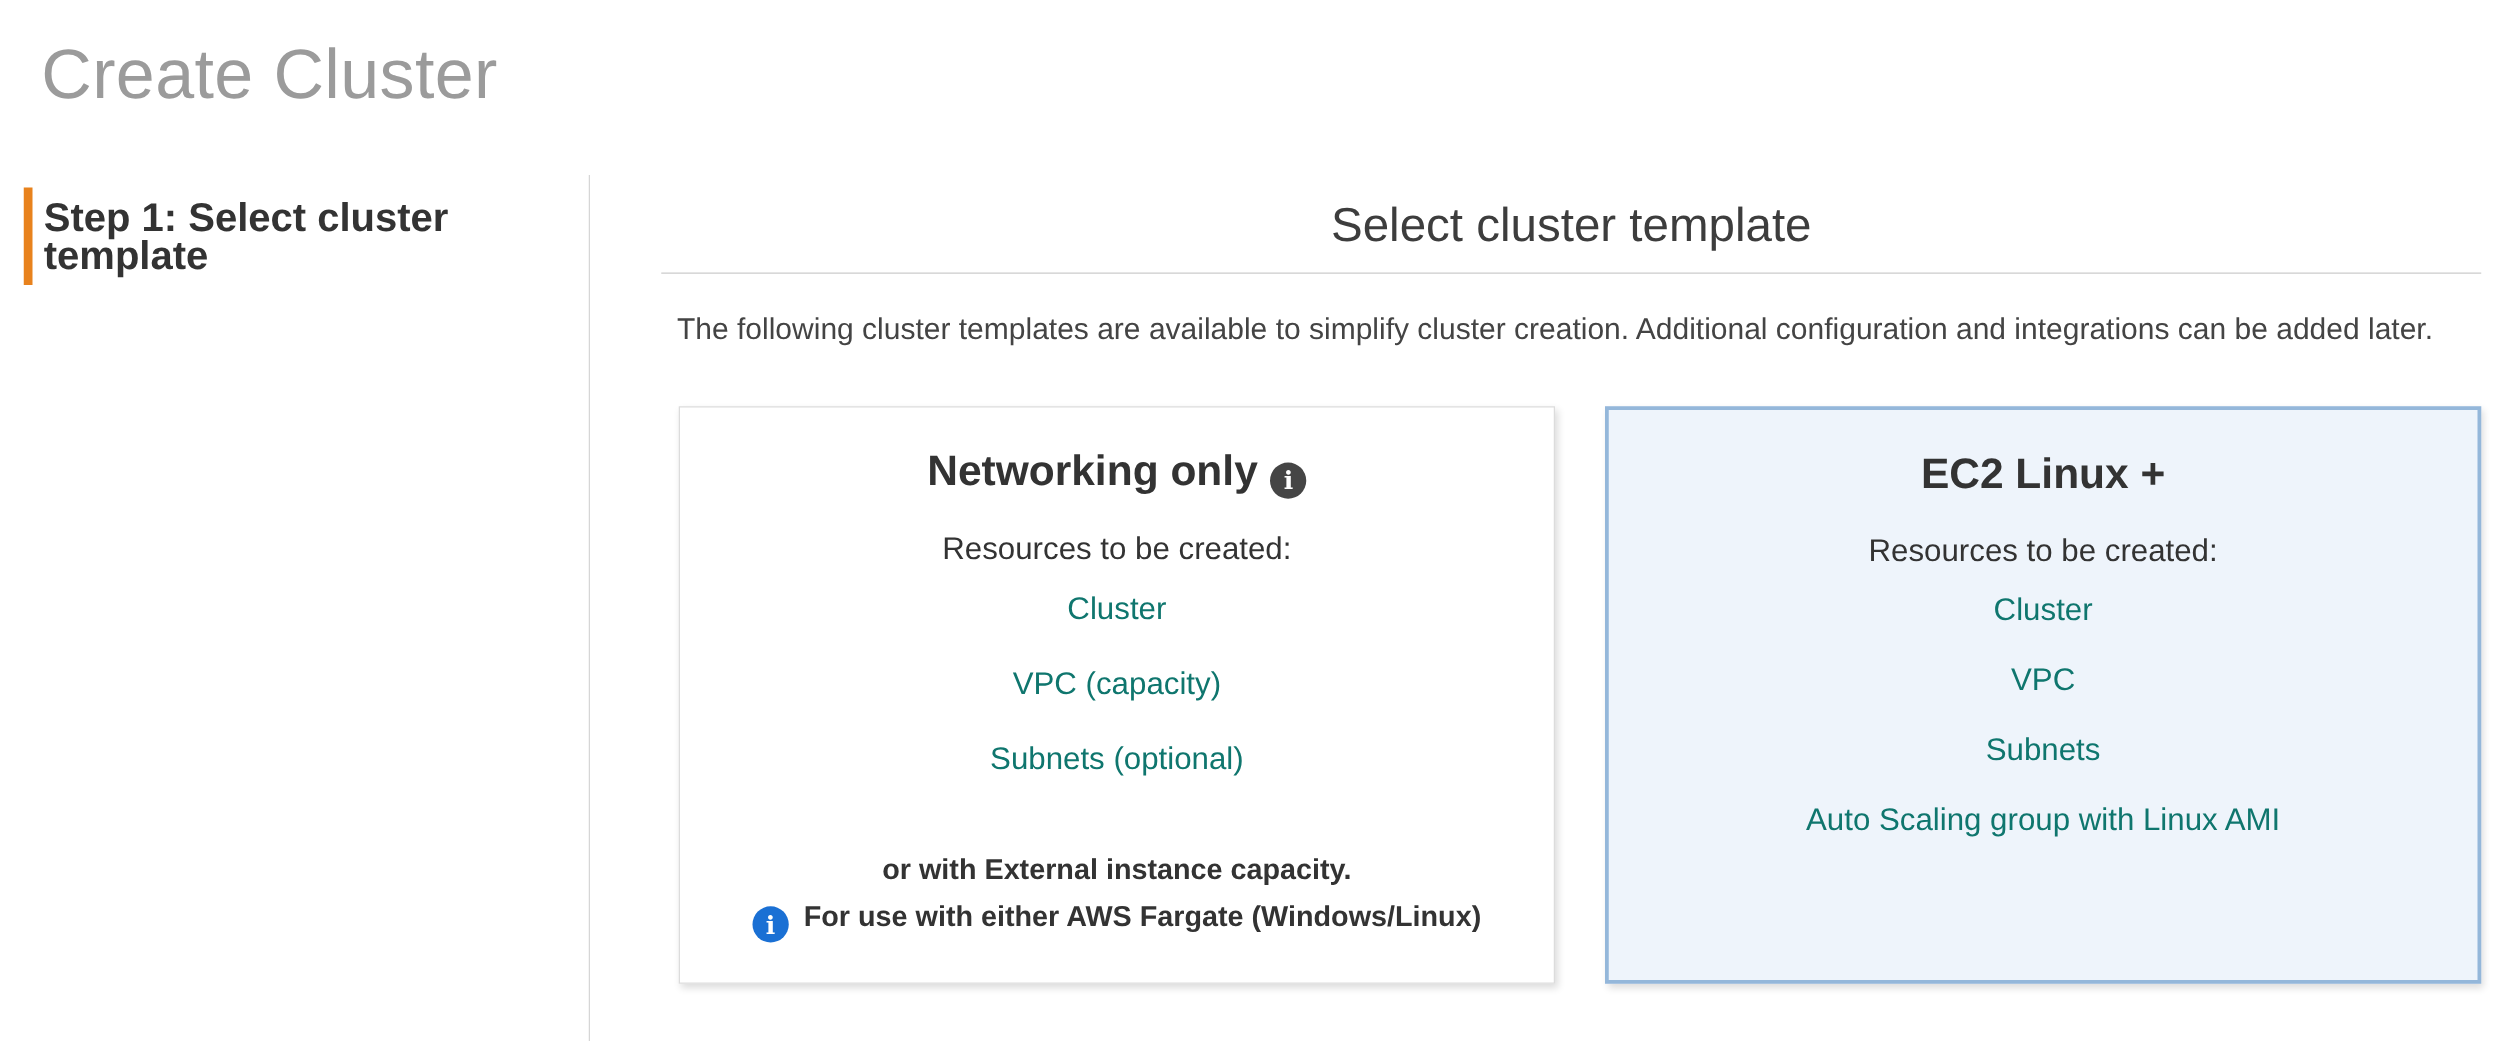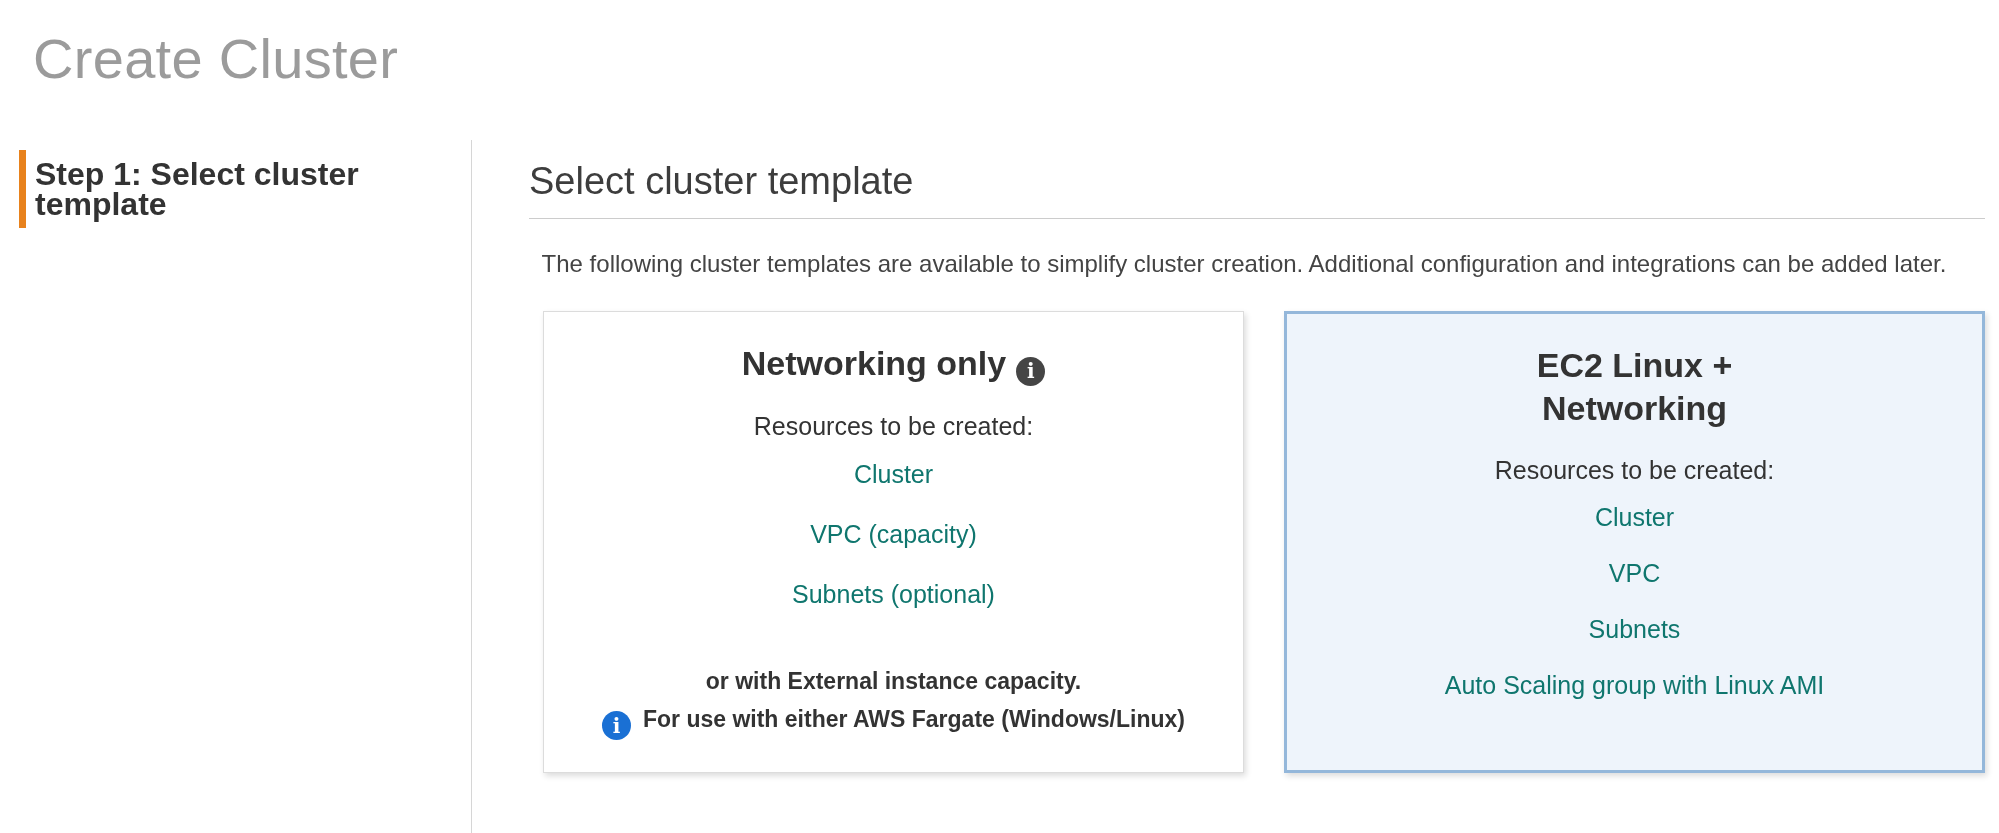--- a/index.html
+++ b/index.html
@@ -35,41 +35,42 @@
   
   .v-divider {
     position:absolute; left:471px; top:140px; bottom:0;
     width:1px; background:var(--divider,#d6d6d6);
   }
 
   
   .main { position:absolute; left:529px; top:150px; width:1456px; }
   .section-heading {
     margin-top:8px;
-    font-size:38px; font-weight:400; color:#3d3d3d; line-height:46px;
+    font-size:38px; font-weight:400; color:#3d3d3d; line-height:46px;text-align:center;
   }
   .heading-rule { border:none; border-top:1px solid #cccccc; margin-top:14px; }
   .section-desc {
     margin-top:25px;
     font-size:24px; line-height:40px; color:#444444;
     max-width:1430px;
     text-align:center;
   }
 
   
   .cards { display:flex; gap:40px; margin:27px 0 0 14px; }
   .card {
     width:710px; height:462px;
     background:#ffffff;
     border:1px solid #dcdcdc;
     box-shadow:2px 3px 6px rgba(0,0,0,0.14);
     display:flex; flex-direction:column; align-items:center;
     text-align:center;
     padding:30px 40px 32px;
     cursor:pointer;
+    margin-top:14px;
   }
   .card.selected {
     background:var(--selected-bg,#eef4fb);
     border:3px solid var(--selected-border,#94b7da);
   }
   .card-title {
     font-size:34px; font-weight:700; color:#333; line-height:43px;
   }
   .icon-info {
     display:inline-flex; align-items:center; justify-content:center;
@@ -125,21 +126,20 @@
         <div>or with External instance capacity.</div>
         <div>
           <span class="icon-info blue">i</span><span>For use with either AWS Fargate (Windows/Linux)</span>
         </div>
       </div>
     </div>
 
     <div class="card selected">
       <div class="card-title">
         <div>EC2 Linux +</div>
-        <div>Networking</div>
       </div>
       <div class="resources-heading">Resources to be created:</div>
       <div class="resource">Cluster</div>
       <div class="resource">VPC</div>
       <div class="resource">Subnets</div>
       <div class="resource">Auto Scaling group with Linux AMI</div>
     </div>
 
   </div>
 </main>

